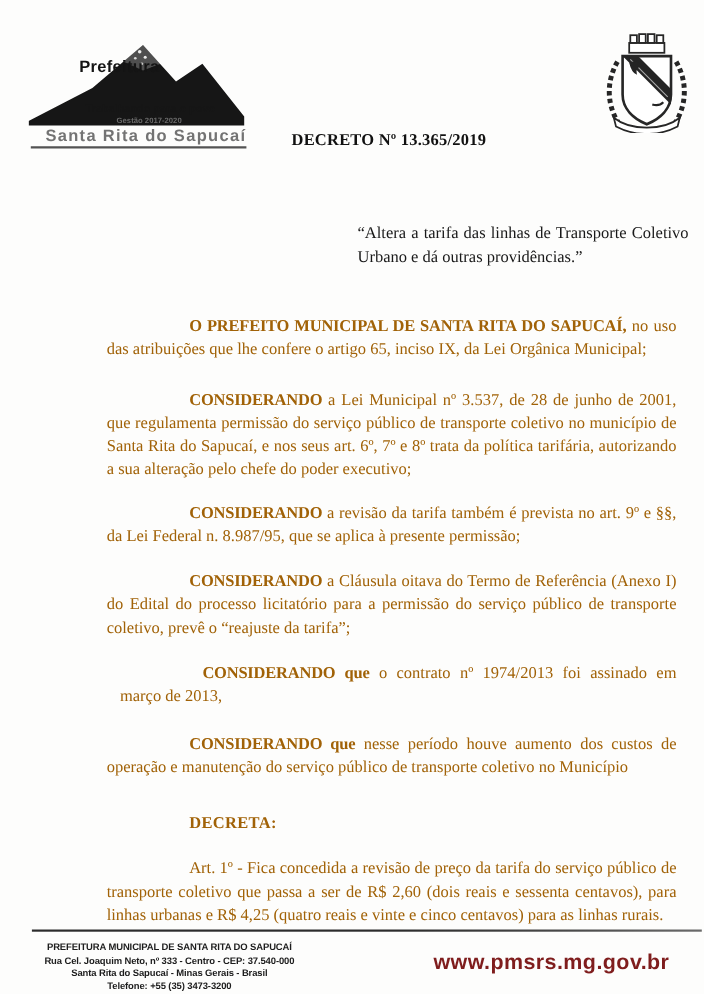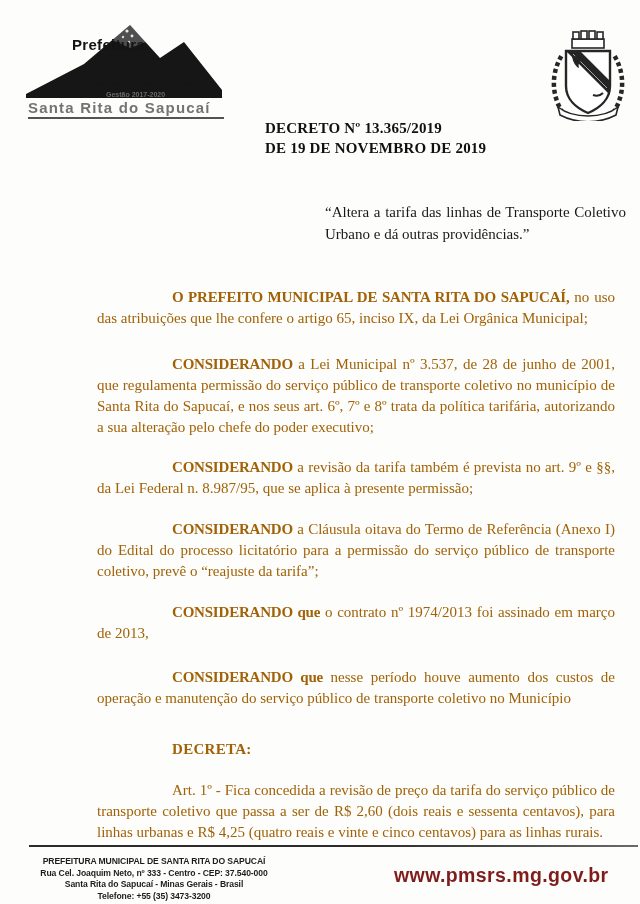--- a/index.html
+++ b/index.html
@@ -2,21 +2,21 @@
 <html><head>
 <meta charset="utf-8">
 <style>
   html,body{margin:0;padding:0;background:#e8e8e8;}
   .page{
     position:relative;width:640px;height:904px;background:#fdfdfc;
     margin:0 auto;overflow:hidden;
     font-family:"Liberation Serif",serif;color:#1a1a1a;
   }
   
-  .logo{position:absolute;left:26px;top:18px;width:198px;height:86px;}
+  .logo{position:absolute;left:26px;top:34px;width:198px;height:86px;text-align:right;}
   .logo svg{position:absolute;left:0;top:0;z-index:1;}
   .logo-prefeitura{
     position:absolute;left:46px;top:18px;z-index:2;
     font-family:"Liberation Sans",sans-serif;font-weight:bold;
     font-size:15px;color:#141414;letter-spacing:.3px;
   }
   .logo-city{
     position:absolute;left:2px;top:37px;width:196px;z-index:3;
     font-family:"Liberation Sans",sans-serif;font-weight:bold;
     font-size:15px;color:rgba(90,90,90,.85);letter-spacing:1.2px;
@@ -47,21 +47,21 @@
   
   .body-text{
     position:absolute;left:97px;top:287px;width:518px;
     font-size:15px;line-height:21px;text-align:justify;color:#a16207;
   }
   .body-text p{margin:0;text-indent:75px;}
   .body-text p.p1{margin-bottom:25px;}
   .body-text p.p2{margin-bottom:19px;}
   .body-text p.p3{margin-bottom:20px;}
   .body-text p.p4{margin-bottom:20px;}
-  .body-text p.p5{margin-bottom:23px;}
+  .body-text p.p5{margin-bottom:23px;margin-left:12px;}
   .body-text p.p6{margin-bottom:30px;}
   .body-text p.decreta{margin-bottom:20px;font-weight:bold;letter-spacing:.3px;}
   .lead{font-weight:bold;letter-spacing:-.2px;}
   
   .footer-rule{
     position:absolute;left:29px;top:845px;width:609px;height:2px;
     background:linear-gradient(90deg,#2c2c2c 0%,#2c2c2c 55%,#4a4a4a 80%,#6a6a6a 100%);
   }
   .footer-left{
     position:absolute;left:18px;top:856px;width:272px;text-align:center;
@@ -115,21 +115,20 @@
 
       <path d="M23,34 q7,-3 12,3 q-7,1 -5,8 q-5,-2 -7,-11 z" fill="#242424"></path>
       <path d="M44,72 q6,2 10,-2" stroke="#242424" stroke-width="2" fill="none"></path>
 
       <path d="M9,84 C24,96 54,96 69,84 L67,92 C50,101 28,101 11,92 Z" fill="#ffffff" stroke="#262626" stroke-width="1.6"></path>
     </svg>
   </div>
 
   <div class="decree-title">
     <div>DECRETO Nº 13.365/2019</div>
-    <div>DE 19 DE NOVEMBRO DE 2019</div>
   </div>
 
   <div class="epigraph">“Altera a tarifa das linhas de Transporte Coletivo Urbano e dá outras providências.”</div>
 
   <div class="body-text">
     <p class="p1"><span class="lead">O PREFEITO MUNICIPAL DE SANTA RITA DO SAPUCAÍ,</span><span> no uso das atribuições que lhe confere o artigo 65, inciso IX, da Lei Orgânica Municipal;</span></p>
     <p class="p2"><span class="lead">CONSIDERANDO</span><span> a Lei Municipal nº 3.537, de 28 de junho de 2001, que regulamenta permissão do serviço público de transporte coletivo no município de Santa Rita do Sapucaí, e nos seus art. 6º, 7º e 8º trata da política tarifária, autorizando a sua alteração pelo chefe do poder executivo;</span></p>
     <p class="p3"><span class="lead">CONSIDERANDO</span><span> a revisão da tarifa também é prevista no art. 9º e §§, da Lei Federal n. 8.987/95, que se aplica à presente permissão;</span></p>
     <p class="p4"><span class="lead">CONSIDERANDO</span><span> a Cláusula oitava do Termo de Referência (Anexo I) do Edital do processo licitatório para a permissão do serviço público de transporte coletivo, prevê o “reajuste da tarifa”;</span></p>
     <p class="p5"><span class="lead">CONSIDERANDO que</span><span> o contrato nº 1974/2013 foi assinado em março de 2013,</span></p>

